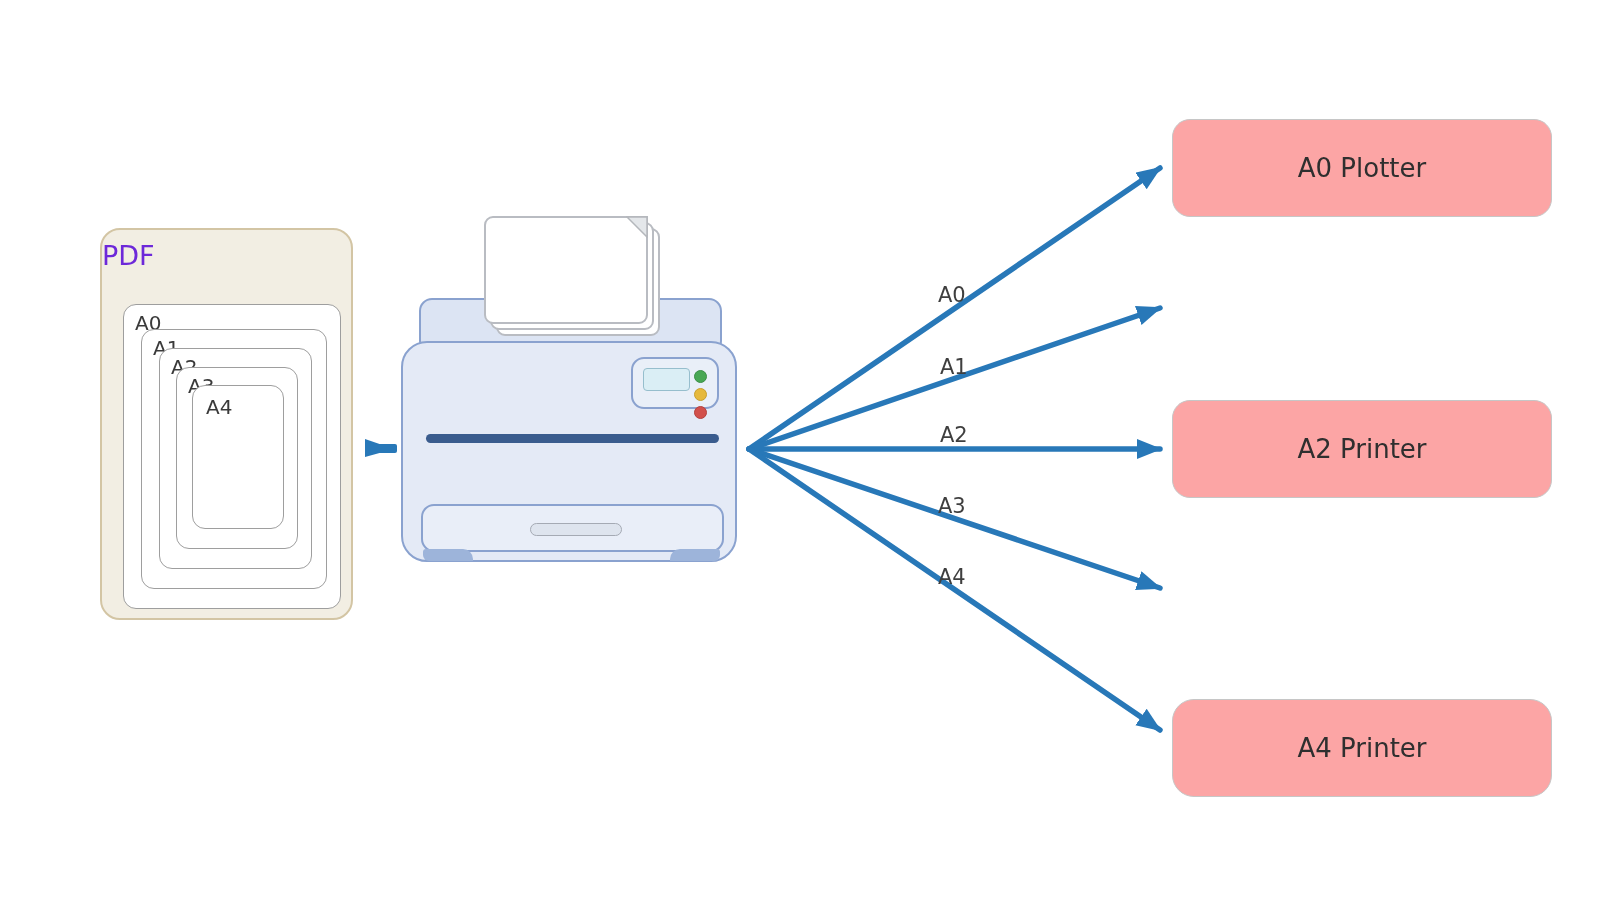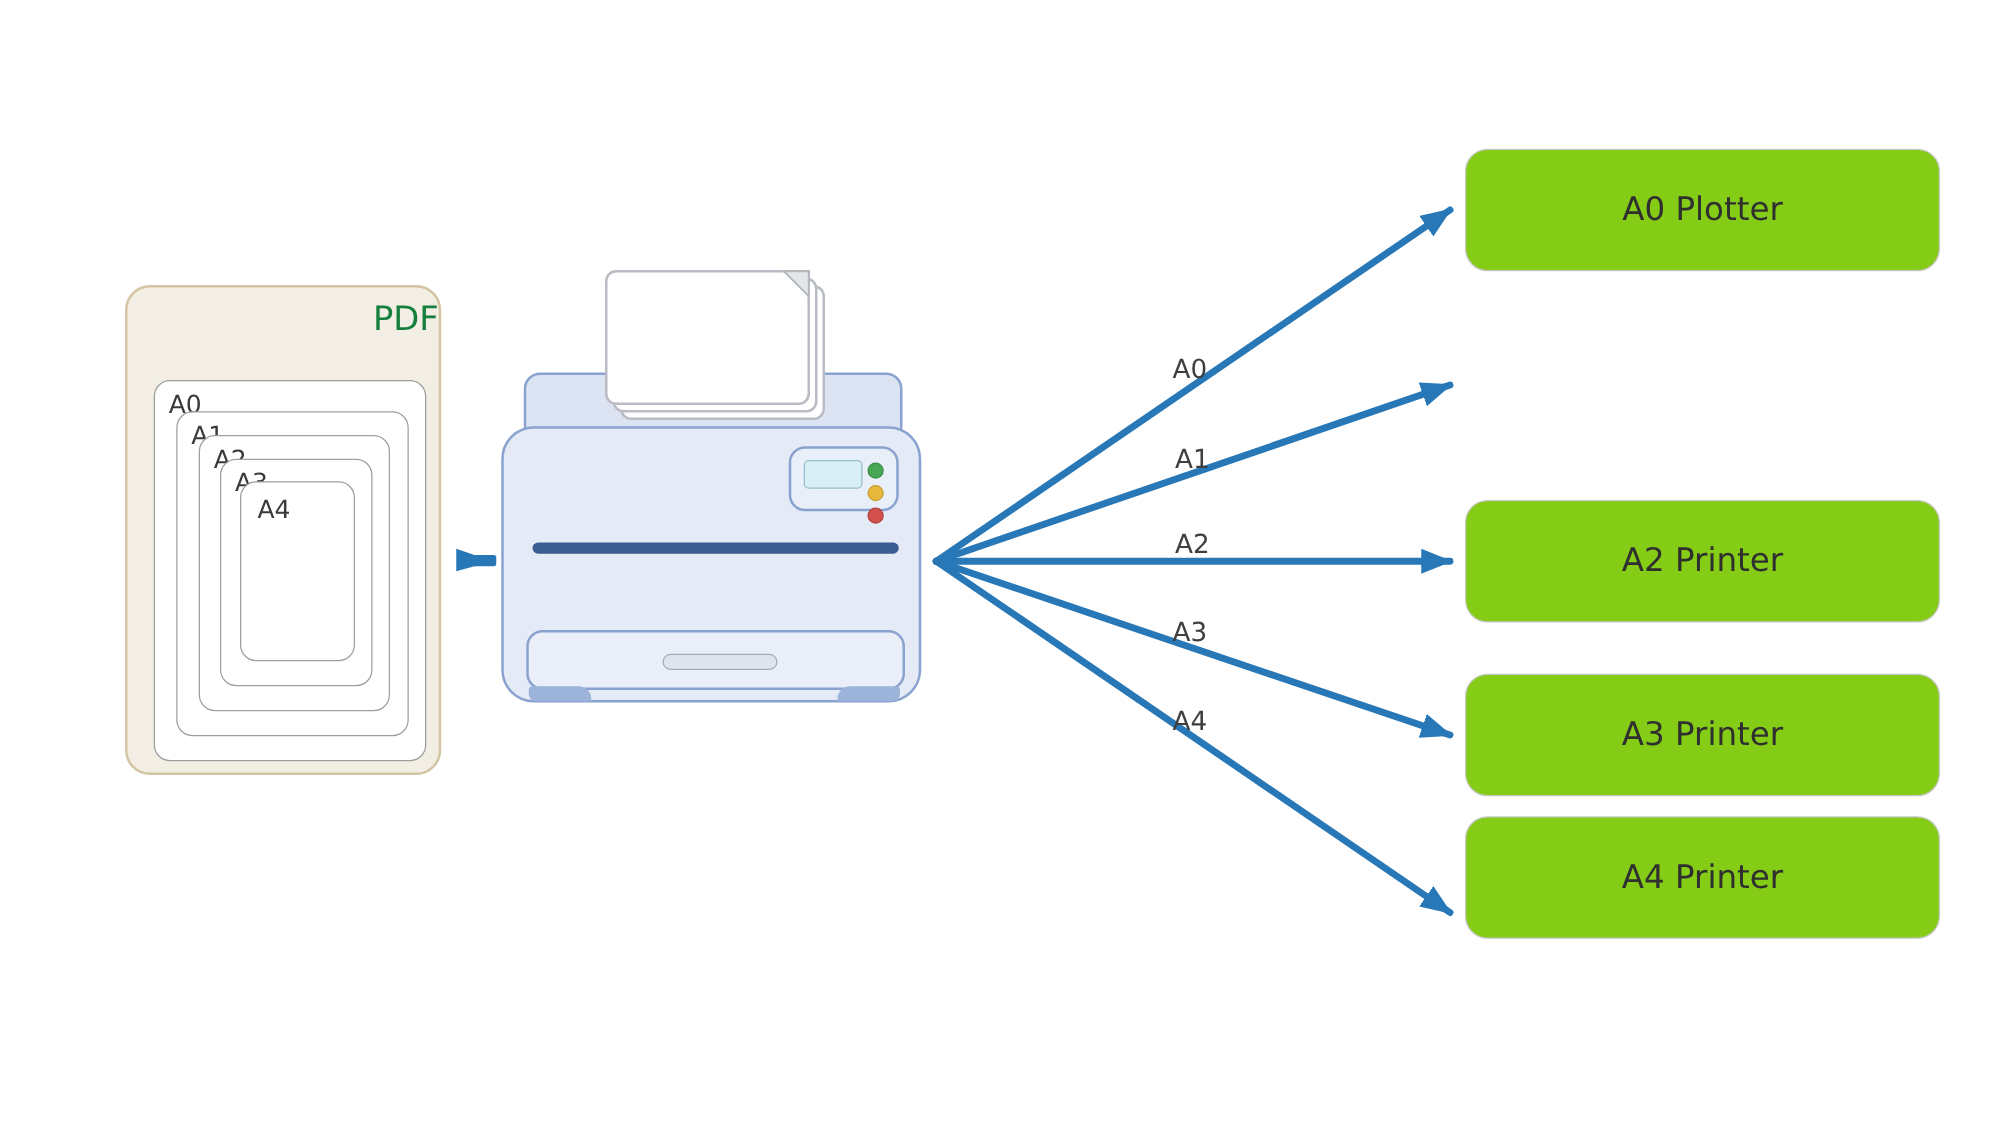--- a/index.html
+++ b/index.html
@@ -7,22 +7,22 @@
   .canvas{
     position:relative;width:1600px;height:900px;background:#ffffff;overflow:hidden;
     font-family:"DejaVu Sans","Liberation Sans",sans-serif;color:#333;
   }
   
   .pdf-box{
     position:absolute;left:100px;top:228px;width:253px;height:392px;
     background:#f2eee3;border:2px solid #d3c5a4;border-radius:20px;
   }
   .pdf-title{
-    position:absolute;top:10px;left:0;right:0;text-align:right;
-    font-size:27px;color:#15803d;padding-left:24px;
+    position:absolute;top:10px;left:0;right:0;text-align:left;
+    font-size:27px;color:#6d28d9;
   }
   .page{
     position:absolute;background:#ffffff;border:1.5px solid #9e9e9e;border-radius:13px;
   }
   .page-label{
     position:absolute;left:11px;top:6px;font-size:20px;color:#3a3a3a;white-space:nowrap;
   }
   .page-a0{left:21px;top:74px;width:218px;height:305px;}
   .page-a1{left:39px;top:99px;width:186px;height:260px;}
   .page-a2{left:57px;top:118px;width:153px;height:221px;}
@@ -86,29 +86,29 @@
   .flow-label{position:absolute;font-size:21px;color:#3f3f3f;}
   .fl-a0{left:938px;top:283px;}
   .fl-a1{left:940px;top:355px;}
   .fl-a2{left:940px;top:423px;}
   .fl-a3{left:938px;top:494px;}
   .fl-a4{left:938px;top:565px;}
 
   
   .target{
     position:absolute;left:1172px;width:380px;height:98px;
-    background:#84cc16;border:1.5px solid #c6c6c6;border-radius:18px;
+    background:#fca5a5;border:1.5px solid #c6c6c6;border-radius:18px;
     display:flex;align-items:center;justify-content:center;
   }
   .target-label{font-size:26px;color:#2f2f2f;}
   .t-a0{top:119px;}
   .t-a1{top:259px;}
   .t-a2{top:400px;}
   .t-a3{top:539px;}
-  .t-a4{top:653px;}
+  .t-a4{top:699px;border-radius:22px;}
 </style>
 </head>
 <body>
 
 <div class="canvas">
 
   <div class="pdf-box">
     <div class="pdf-title">PDF</div>
     <div class="page page-a0">
       <span class="page-label">A0</span>
@@ -178,20 +178,17 @@
   <div class="flow-label fl-a2">A2</div>
   <div class="flow-label fl-a3">A3</div>
   <div class="flow-label fl-a4">A4</div>
 
   <div class="target t-a0">
     <span class="target-label">A0 Plotter</span>
   </div>
   <div class="target t-a2">
     <span class="target-label">A2 Printer</span>
   </div>
-  <div class="target t-a3">
-    <span class="target-label">A3 Printer</span>
-  </div>
   <div class="target t-a4">
     <span class="target-label">A4 Printer</span>
   </div>
 
 </div>
 
 </body></html>

